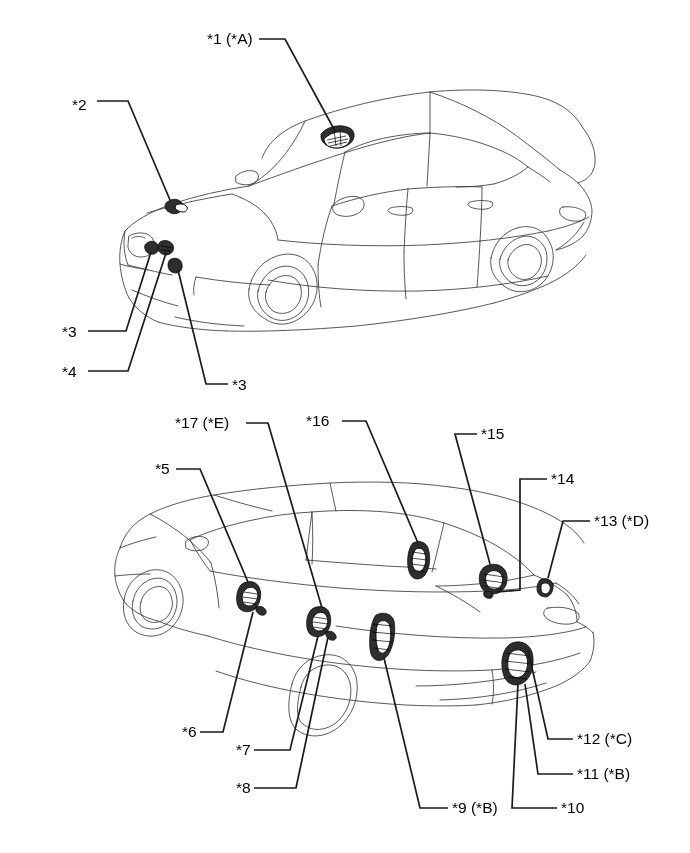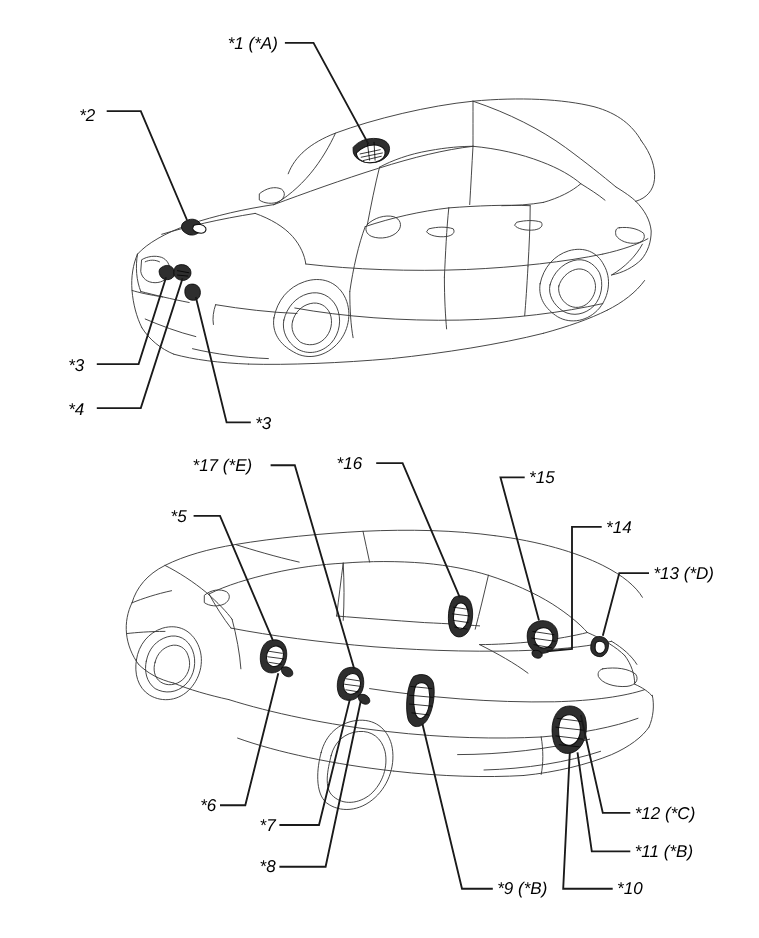--- a/index.html
+++ b/index.html
@@ -13,21 +13,20 @@
     font-family: "Liberation Sans", sans-serif;
     color: #000000;
     overflow: hidden;
     position: relative;
   }
   #diagram-root {
     position: relative;
     width: 690px;
     height: 853px;
     background: #ffffff;
-    font-style: italic;
   }
   svg.figure {
     position: absolute;
     left: 0;
     top: 0;
     width: 690px;
     height: 853px;
     display: block;
   }
   .callout-text {

